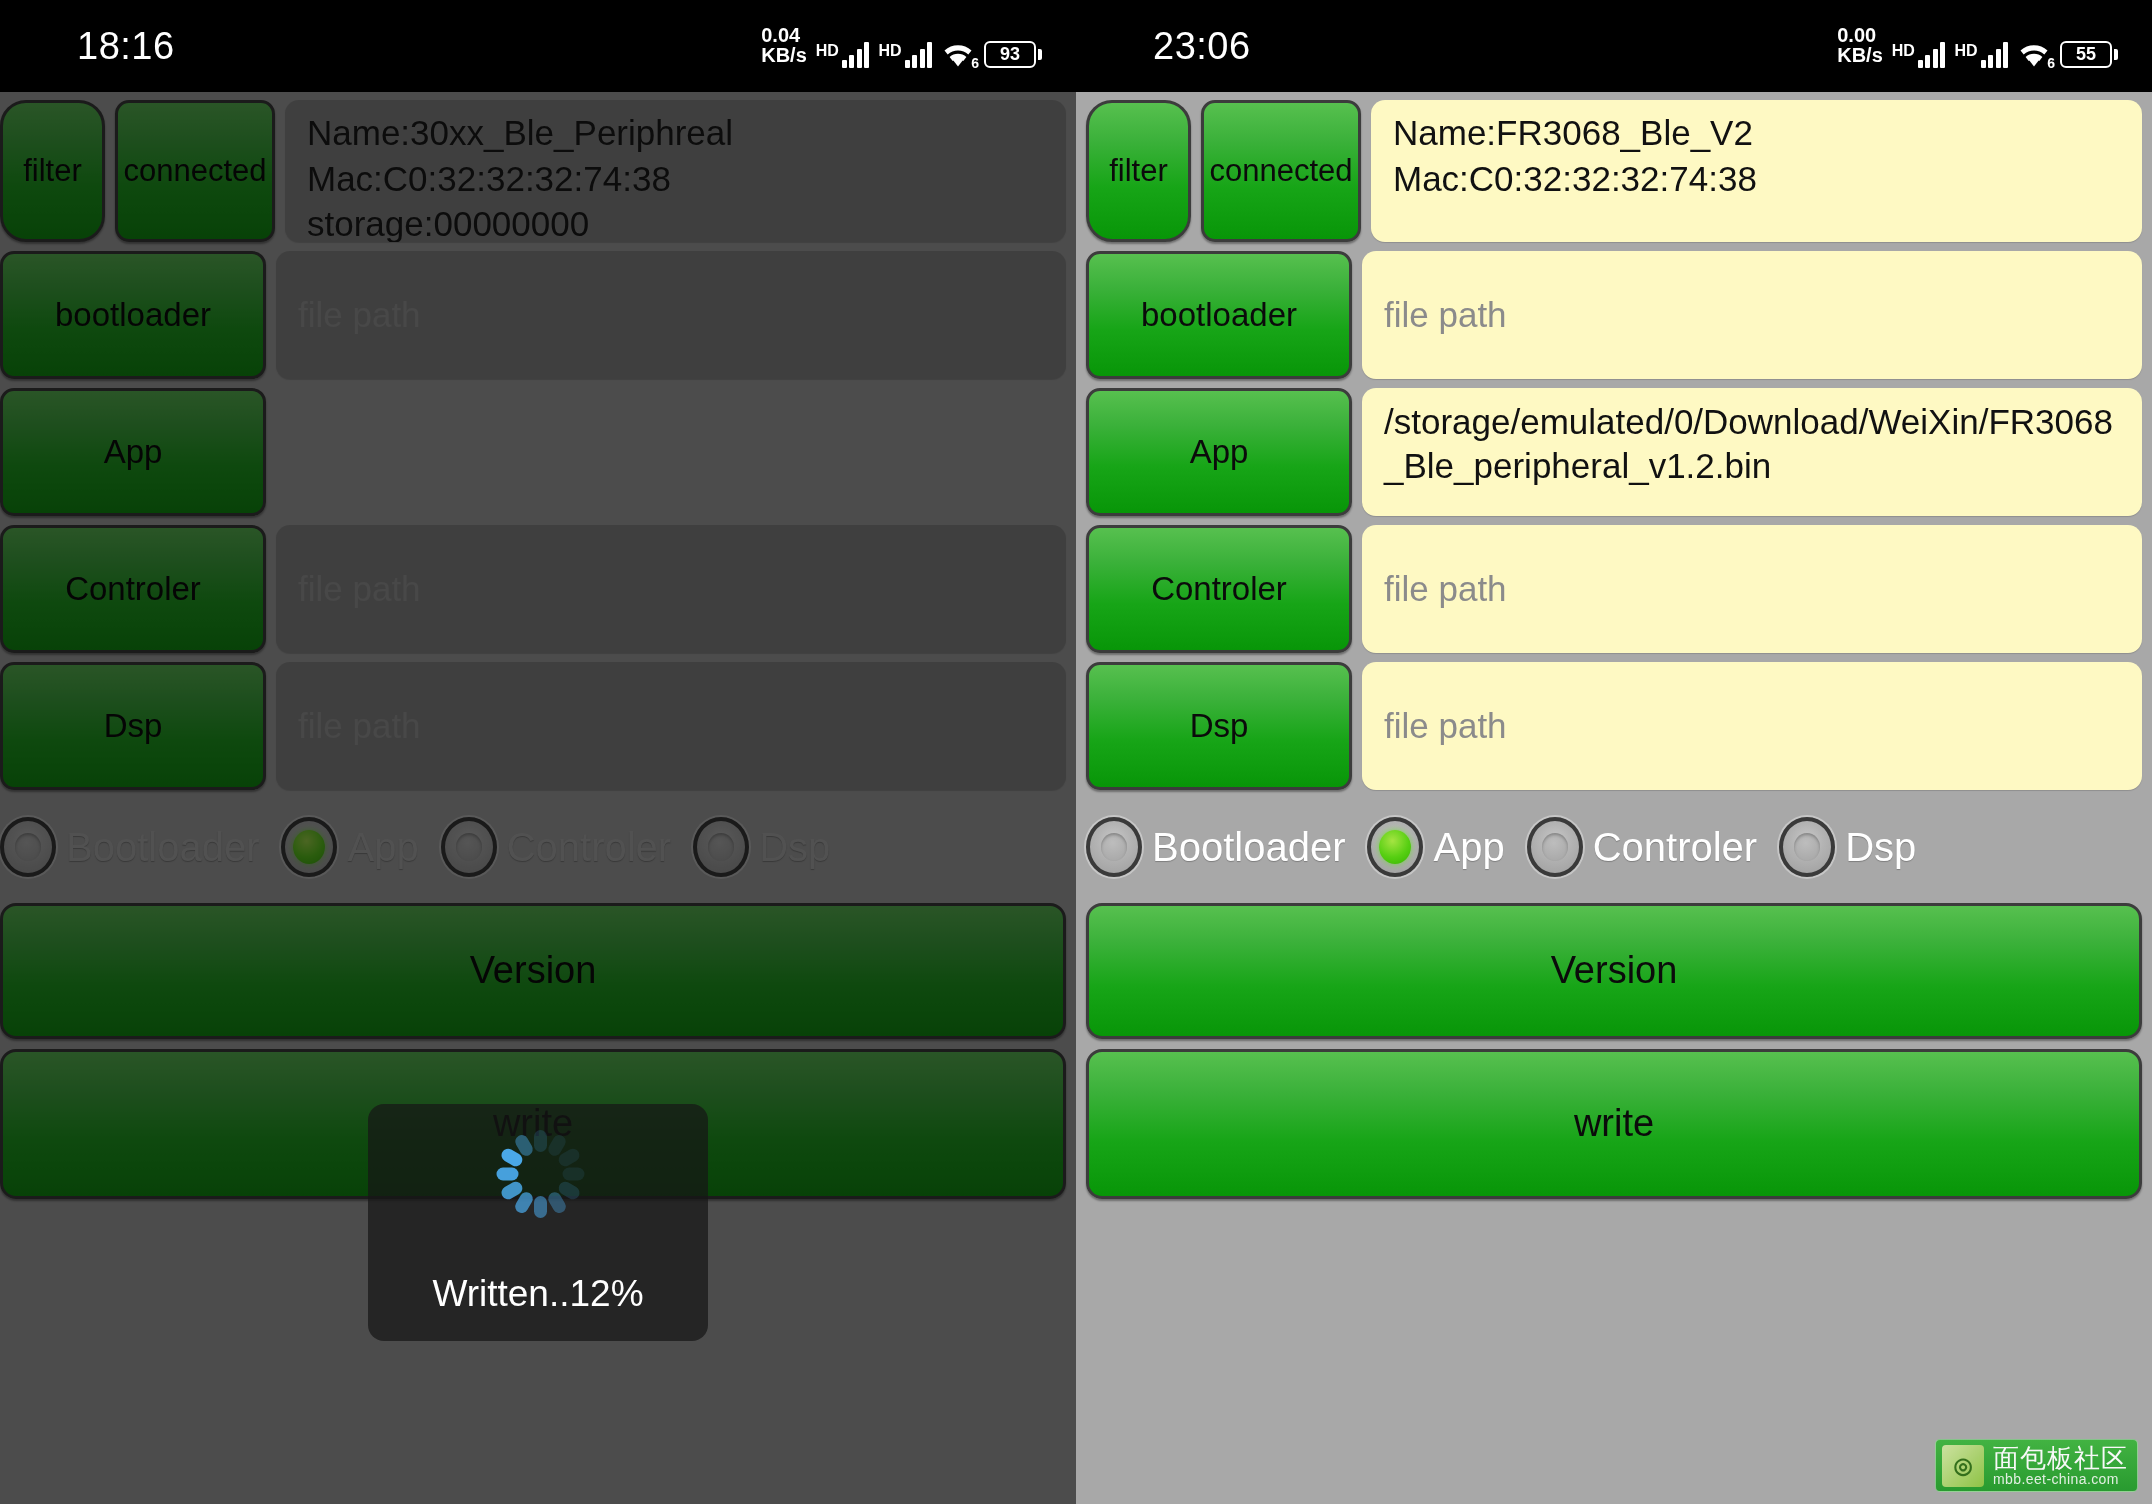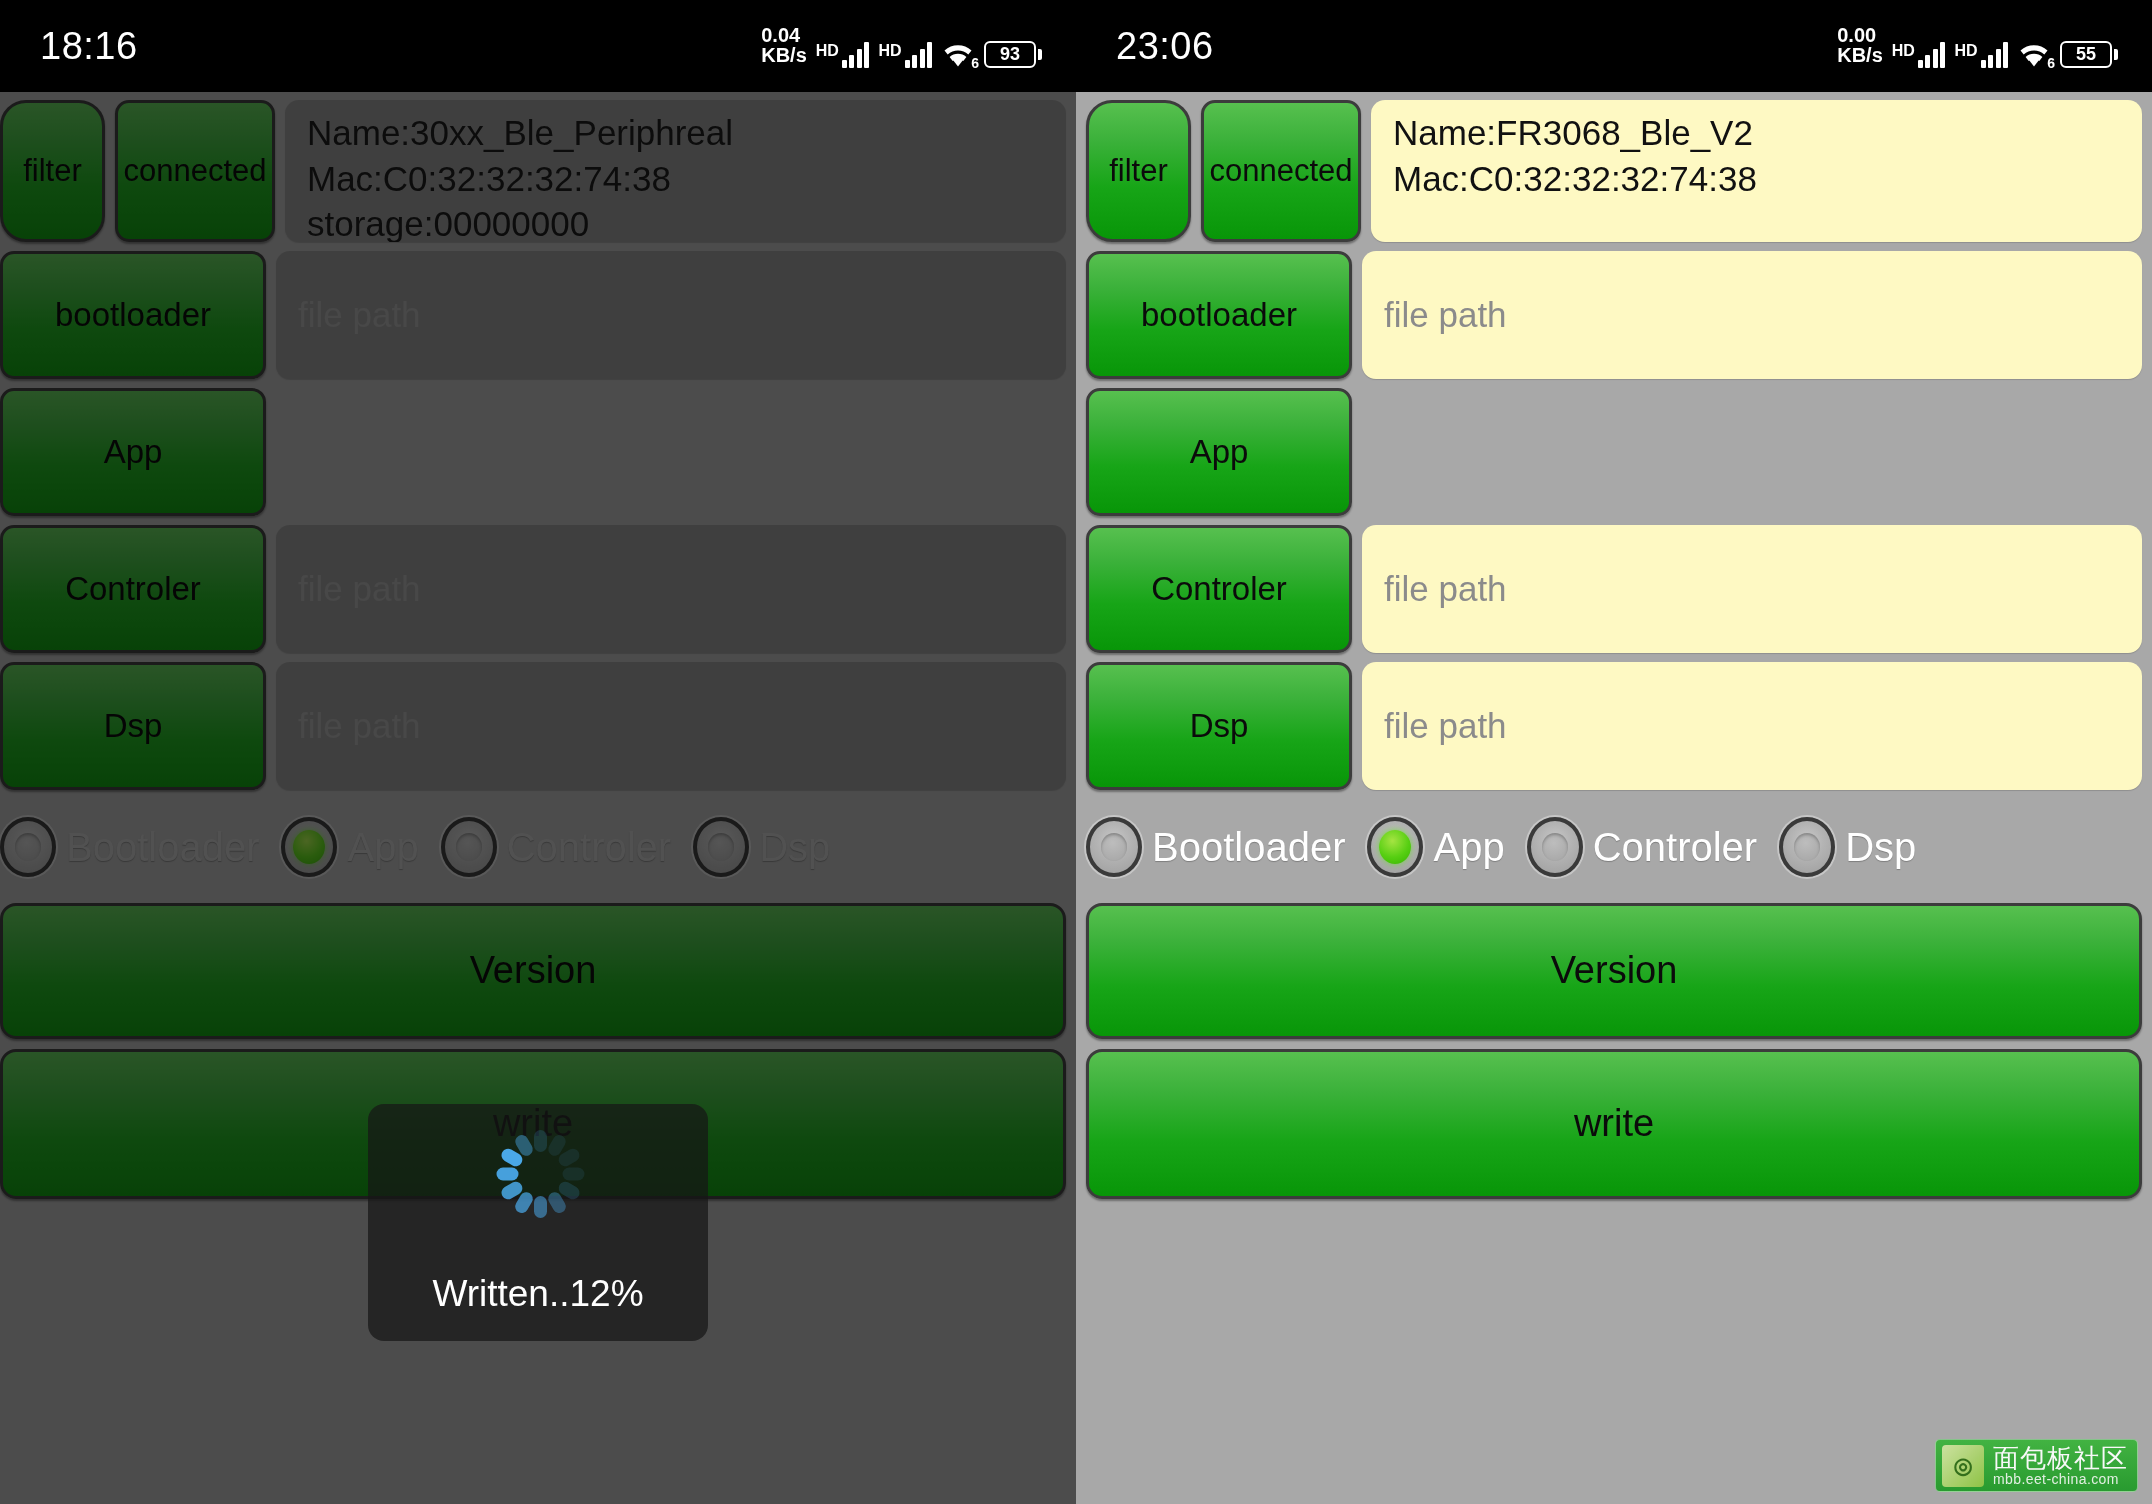--- a/index.html
+++ b/index.html
@@ -3,21 +3,21 @@
 <meta charset="utf-8">
 <style>
   * { margin:0; padding:0; box-sizing:border-box; }
   html,body {
     width:2152px; height:1504px;
     background:#000;
     font-family:"Liberation Sans", sans-serif;
     overflow:hidden;
   }
   .screens { display:flex; width:2152px; height:1504px; }
-  .phone { position:relative; height:1504px; overflow:hidden; }
+  .phone { position:relative; height:1504px; overflow:hidden;padding-left:37px; }
   .phone.left  { width:1076px; }
   .phone.right { width:1076px; }
 
   
   .statusbar {
     height:92px; background:#000; color:#fff;
     display:flex; align-items:center; justify-content:space-between;
     padding:0 34px 0 40px; position:relative; z-index:5;
   }
   .sb-clock { font-size:38px; font-weight:500; letter-spacing:.5px; }
@@ -347,20 +347,21 @@
         </div>
       </div>
 
       <div class="row row-file">
         <div class="btn">bootloader</div>
         <div class="field ph">file path</div>
       </div>
 
       <div class="row row-file">
         <div class="btn">App</div>
+        <div class="field two">/storage/emulated/0/Download/WeiXin/FR3068_Ble_peripheral_v1.2.bin</div>
       </div>
 
       <div class="row row-file">
         <div class="btn">Controler</div>
         <div class="field ph">file path</div>
       </div>
 
       <div class="row row-file">
         <div class="btn">Dsp</div>
         <div class="field ph">file path</div>

